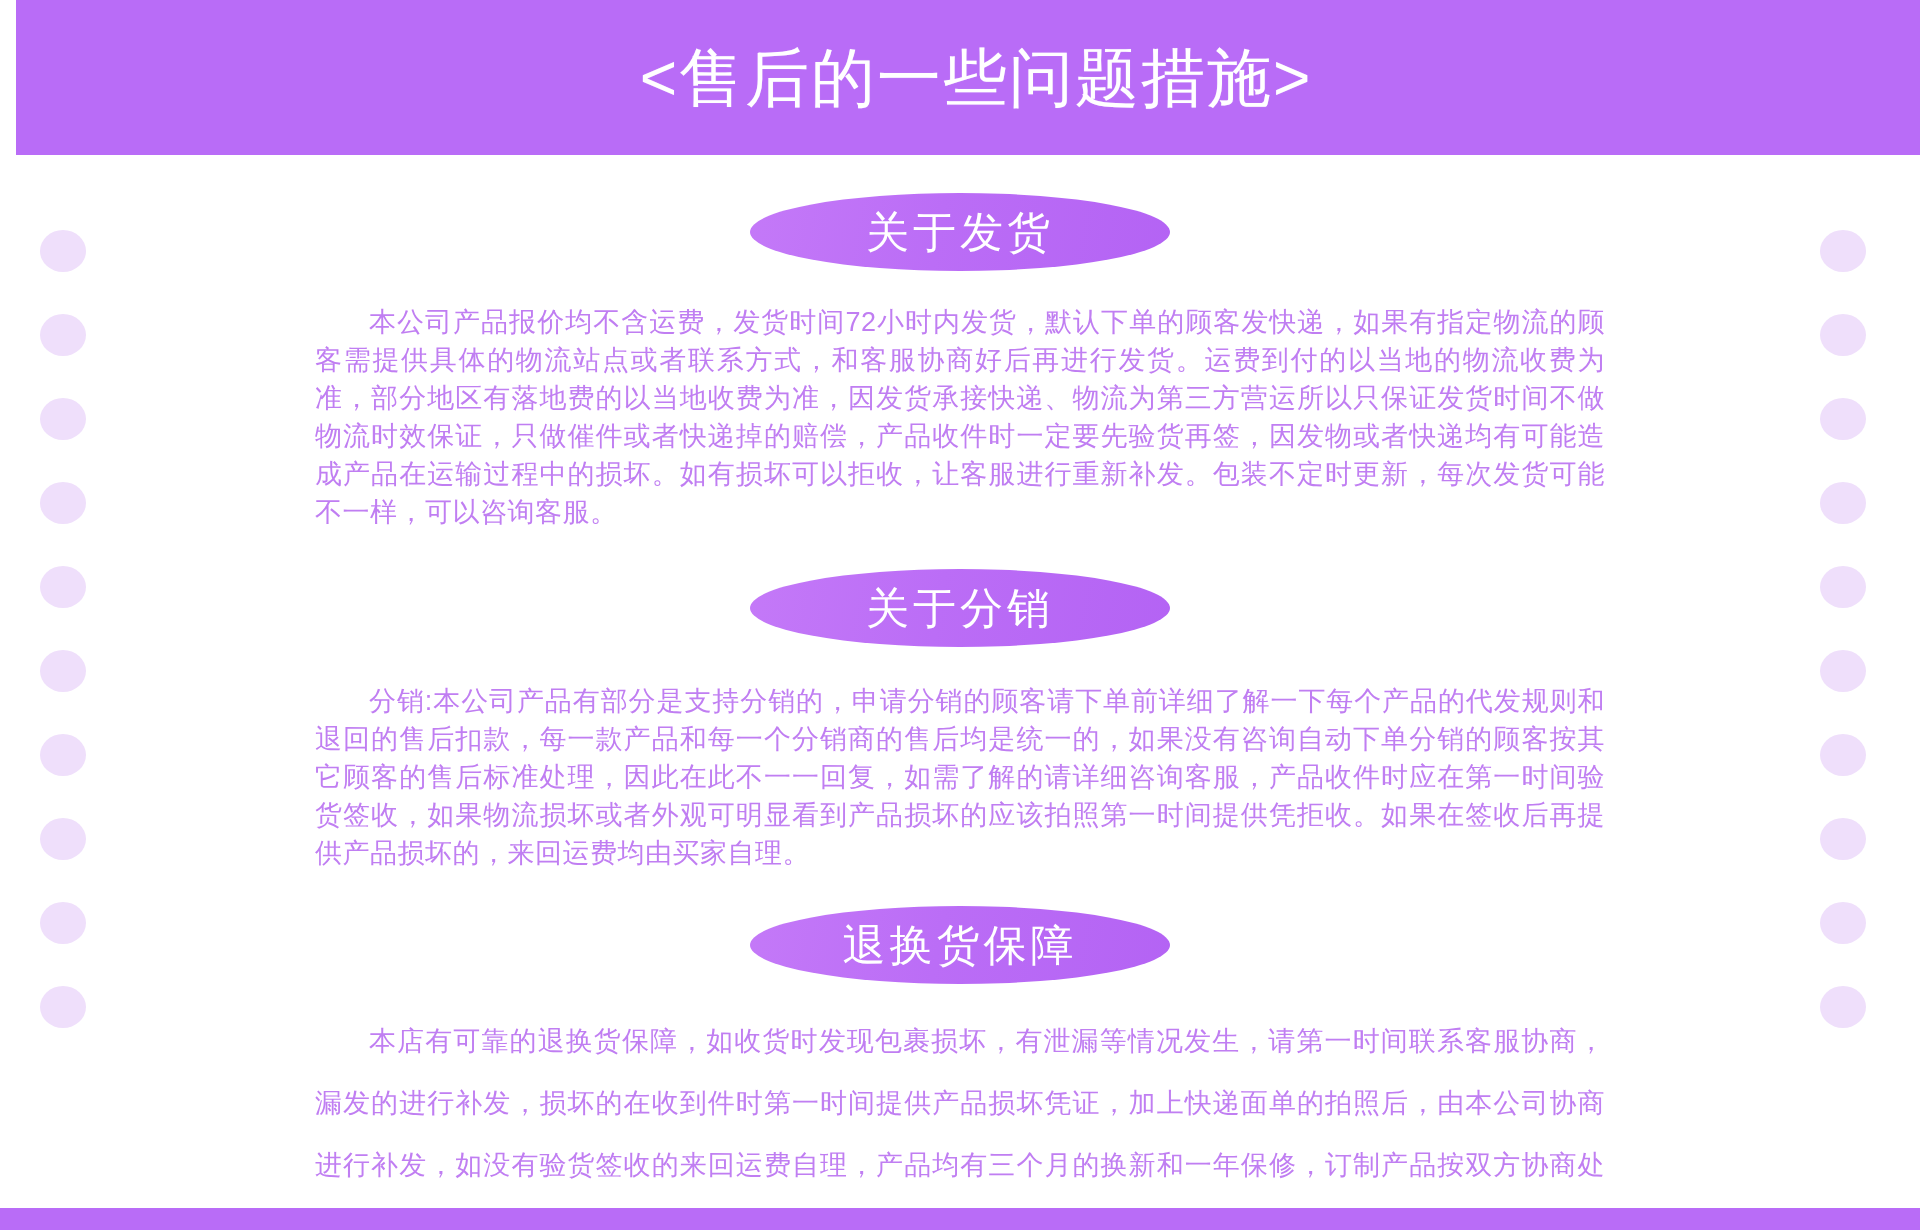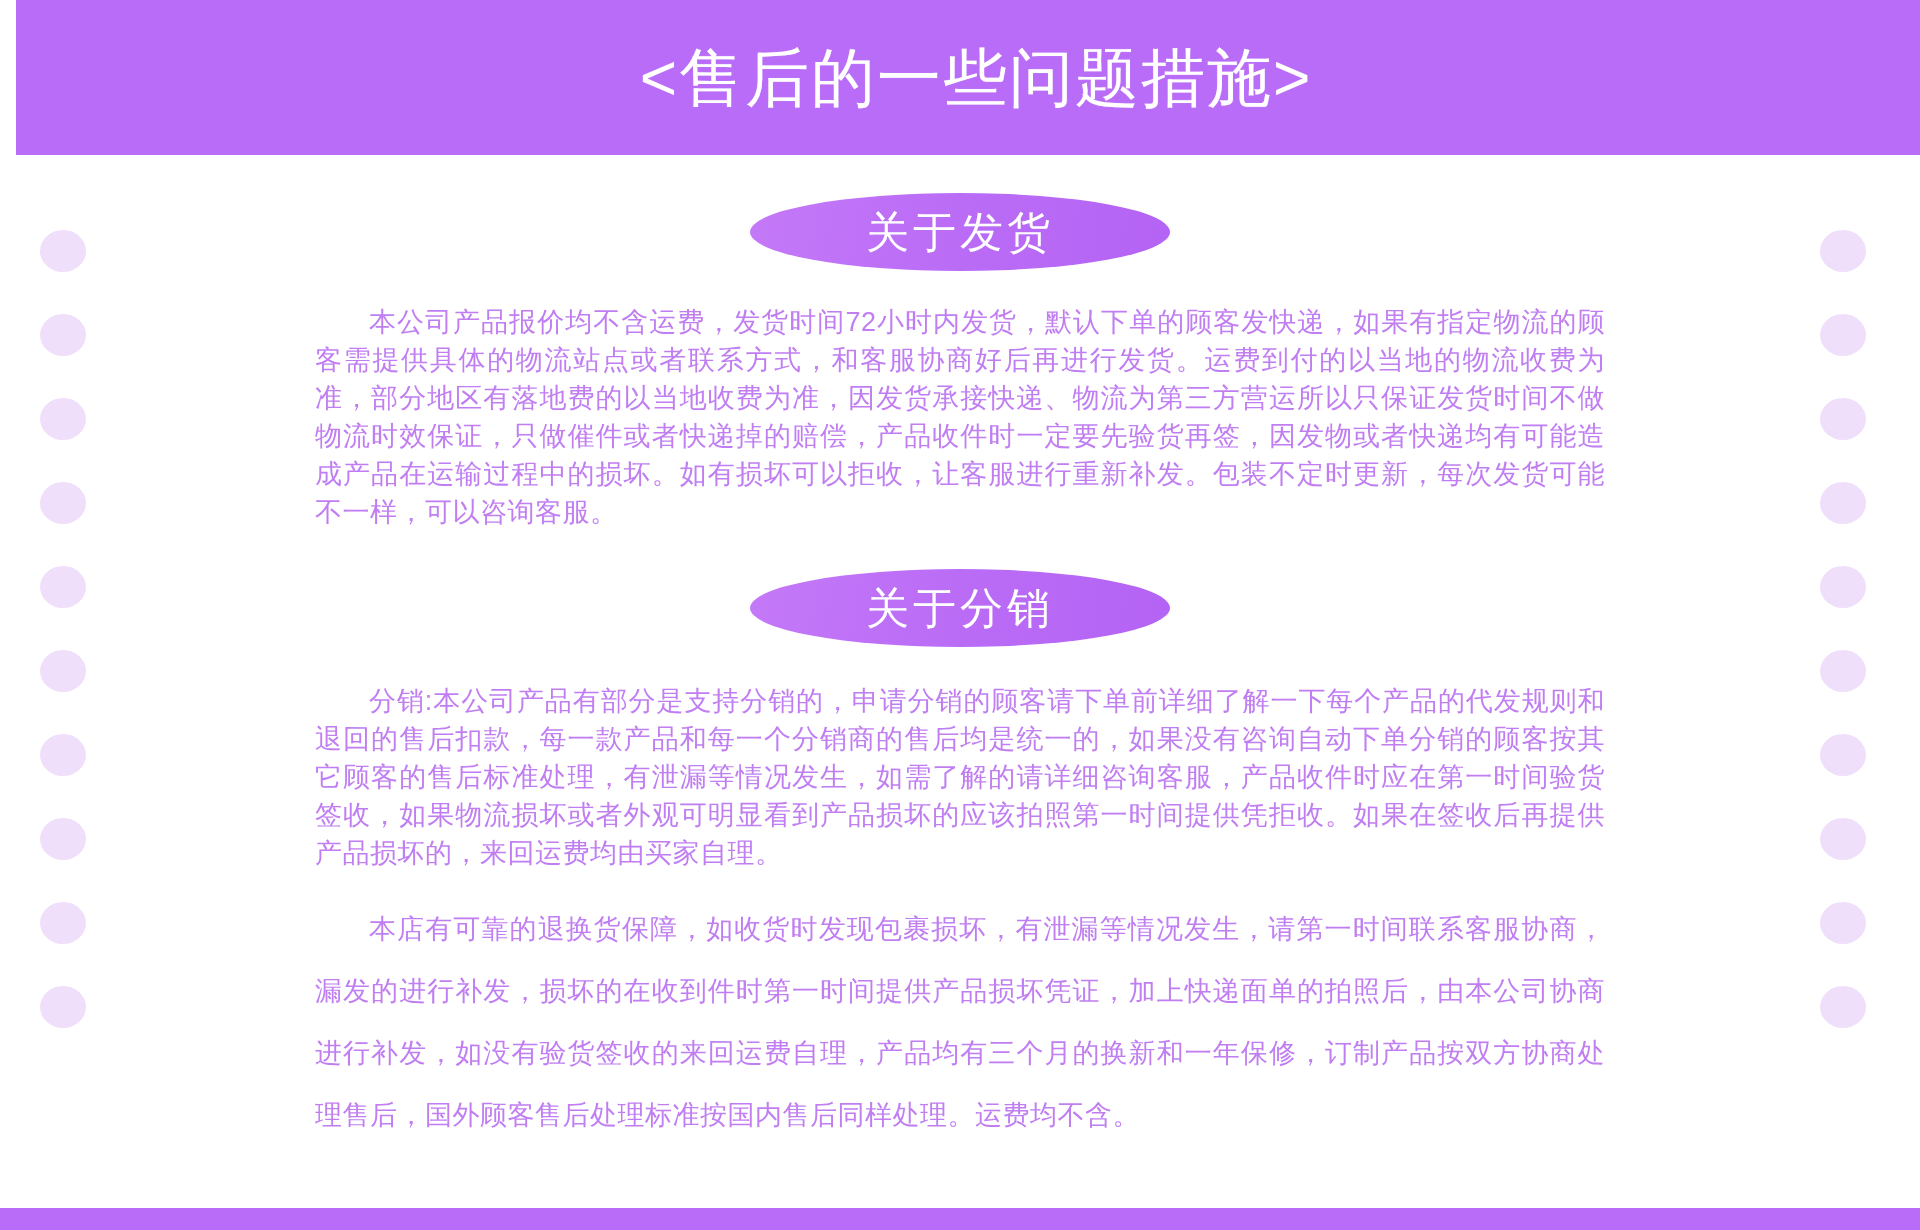--- a/index.html
+++ b/index.html
@@ -170,21 +170,26 @@
         <span class="pill-label">关于发货</span>
       </div>
     </div>
     <p class="para sec-1-text">本公司产品报价均不含运费，发货时间72小时内发货，默认下单的顾客发快递，如果有指定物流的顾客需提供具体的物流站点或者联系方式，和客服协商好后再进行发货。运费到付的以当地的物流收费为准，部分地区有落地费的以当地收费为准，因发货承接快递、物流为第三方营运所以只保证发货时间不做物流时效保证，只做催件或者快递掉的赔偿，产品收件时一定要先验货再签，因发物或者快递均有可能造成产品在运输过程中的损坏。如有损坏可以拒收，让客服进行重新补发。包装不定时更新，每次发货可能不一样，可以咨询客服。</p>
 
     <div class="pill-wrap sec-2-pill">
       <div class="pill">
         <span class="pill-label">关于分销</span>
       </div>
     </div>
-    <p class="para sec-2-text">分销:本公司产品有部分是支持分销的，申请分销的顾客请下单前详细了解一下每个产品的代发规则和退回的售后扣款，每一款产品和每一个分销商的售后均是统一的，如果没有咨询自动下单分销的顾客按其它顾客的售后标准处理，有泄漏等情况发生，如需了解的请详细咨询客服，产品收件时应在第一时间验货签收，如果物流损坏或者外观可明显看到产品损坏的应该拍照第一时间提供凭拒收。如果在签收后再提供产品损坏的，来回运费均由买家自理。</p>
+    <p class="para sec-2-text">分销:本公司产品有部分是支持分销的，申请分销的顾客请下单前详细了解一下每个产品的代发规则和退回的售后扣款，每一款产品和每一个分销商的售后均是统一的，如果没有咨询自动下单分销的顾客按其它顾客的售后标准处理，因此在此不一一回复，如需了解的请详细咨询客服，产品收件时应在第一时间验货签收，如果物流损坏或者外观可明显看到产品损坏的应该拍照第一时间提供凭拒收。如果在签收后再提供产品损坏的，来回运费均由买家自理。</p>
 
+    <div class="pill-wrap sec-3-pill">
+      <div class="pill">
+        <span class="pill-label">退换货保障</span>
+      </div>
+    </div>
     <p class="para loose sec-3-text">本店有可靠的退换货保障，如收货时发现包裹损坏，有泄漏等情况发生，请第一时间联系客服协商，漏发的进行补发，损坏的在收到件时第一时间提供产品损坏凭证，加上快递面单的拍照后，由本公司协商进行补发，如没有验货签收的来回运费自理，产品均有三个月的换新和一年保修，订制产品按双方协商处理售后，国外顾客售后处理标准按国内售后同样处理。运费均不含。</p>
 
   </div>
 
   <div class="footer-band"></div>
 
 </div>
 
 </body></html>

